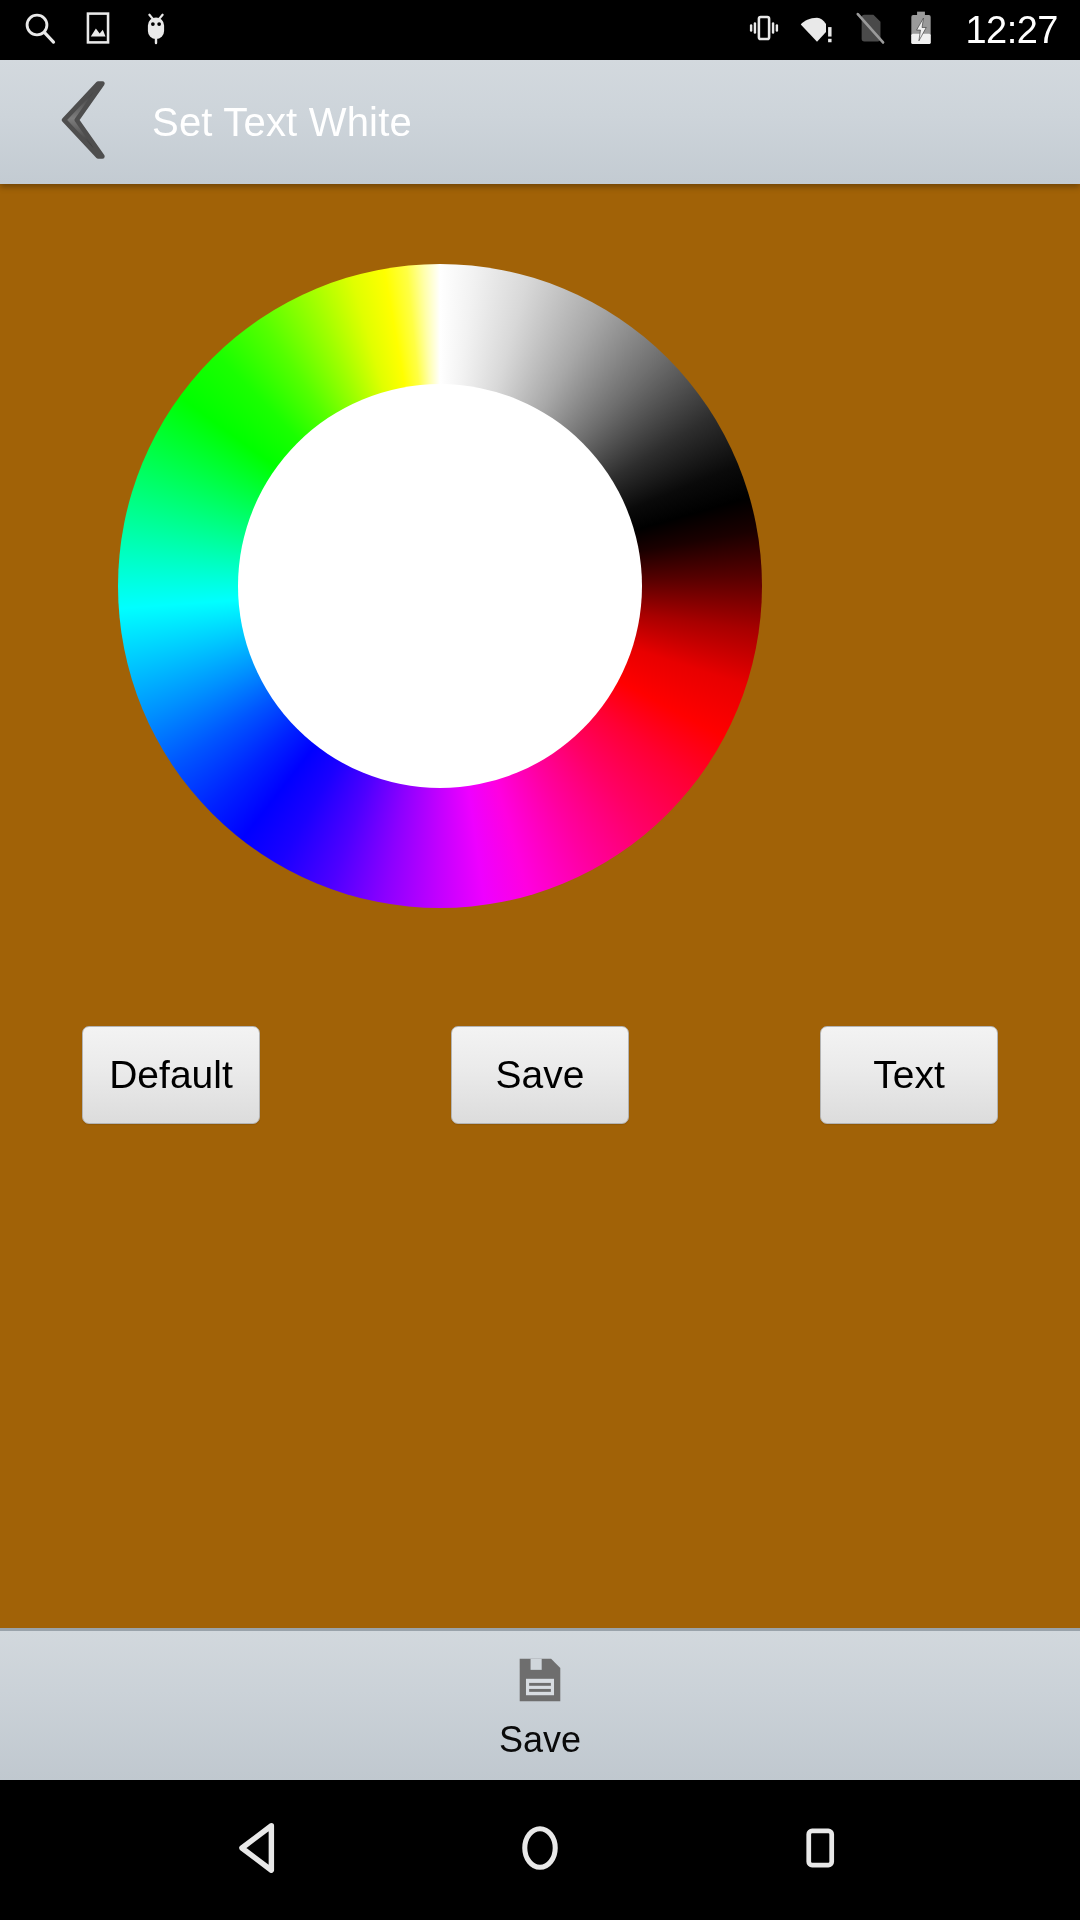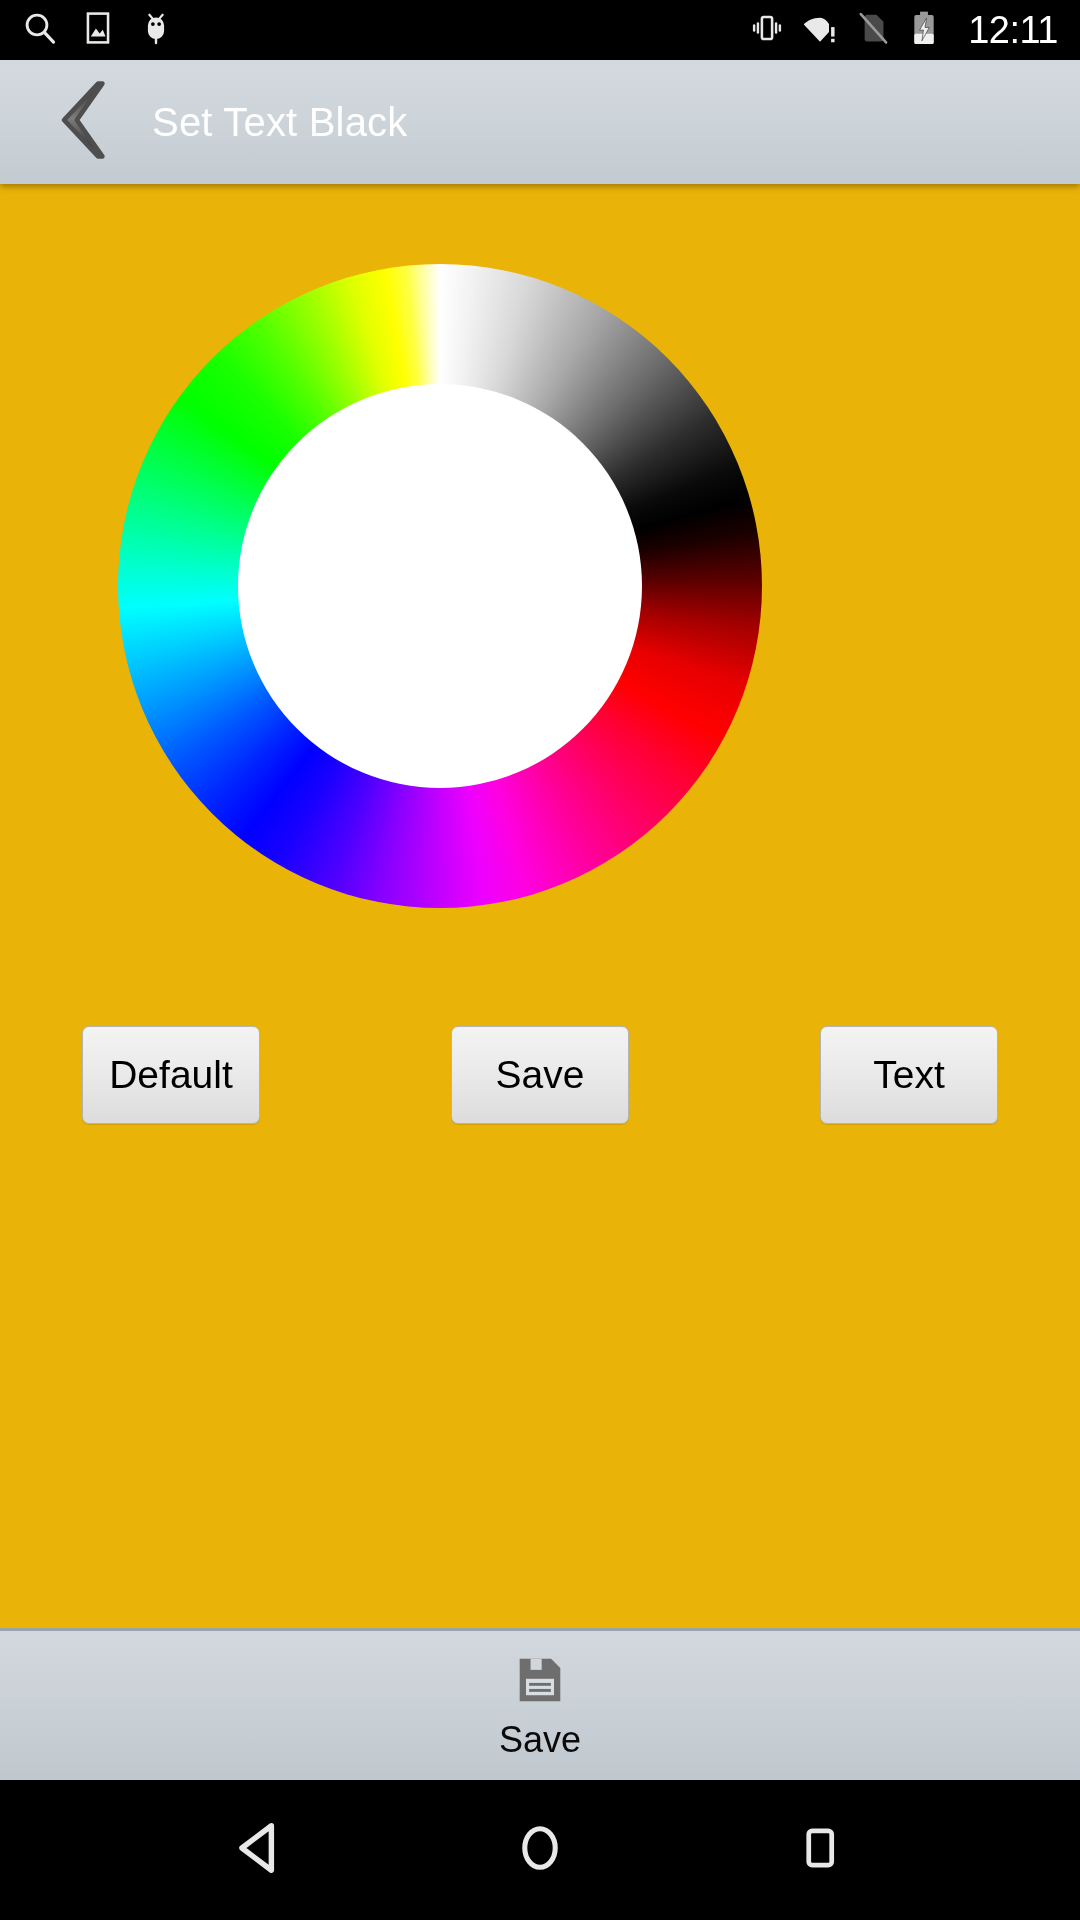--- a/index.html
+++ b/index.html
@@ -80,21 +80,21 @@
     font-weight: 400;
     margin-left: 30px;
     letter-spacing: 0.2px;
     font-family: "Liberation Sans", sans-serif;
   }
 
   
   .content {
     position: relative;
     flex: 1 1 auto;
-    background: #eab308;
+    background: #a16207;
     overflow: hidden;
     text-decoration: underline;
   }
 
   
   .wheel-wrap {
     position: absolute;
     left: 118px;
     top: 80px;
     width: 644px;
@@ -294,40 +294,40 @@
 
       <span class="sb-icon">
         <svg width="32" height="34" viewBox="0 0 18 26">
           <rect x="6" y="0.5" width="6" height="2.6" fill="#9a9a9a"></rect>
           <rect x="1.6" y="3.1" width="14.8" height="22.2" rx="1.4" fill="#9a9a9a"></rect>
           <rect x="1.6" y="17.4" width="14.8" height="7.9" rx="1.2" fill="#f0f0f0"></rect>
           <path d="M10.9 5.4 L5.6 14.6 L8.6 14.6 L7.4 22.8 L13.0 12.6 L9.8 12.6 Z" fill="#f0f0f0" stroke="#3a3a3a" stroke-width="0.5"></path>
         </svg>
       </span>
 
-      <span class="status-clock">12:11</span>
+      <span class="status-clock">12:27</span>
     </div>
   </div>
 
   <div class="action-bar">
     <div class="back-button">
       <span>
         <svg width="62" height="84" viewBox="0 0 34 46">
           <defs>
             <linearGradient id="chevGrad" x1="0" y1="0" x2="0" y2="1">
               <stop offset="0%" stop-color="#2c2c2c"></stop>
               <stop offset="48%" stop-color="#7d7d7d"></stop>
               <stop offset="100%" stop-color="#232323"></stop>
             </linearGradient>
           </defs>
           <path d="M26.5 3 L24.2 3 L5.5 23 L24.2 43 L26.5 43 L12.5 23 Z" fill="url(#chevGrad)" stroke="#4e4e4e" stroke-width="2.6" stroke-linejoin="round"></path>
         </svg>
       </span>
     </div>
-    <div class="ab-title">Set Text Black</div>
+    <div class="ab-title">Set Text White</div>
   </div>
 
   <div class="content">
 
     <div class="wheel-wrap">
       <div class="color-wheel"></div>
       <div class="wheel-hole"></div>
     </div>
 
     <div class="preset-row">

